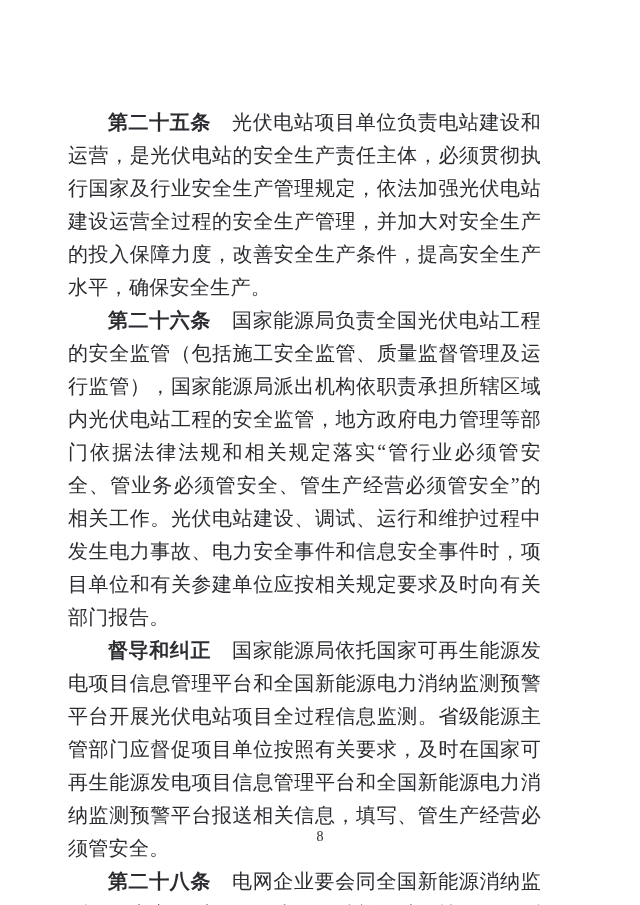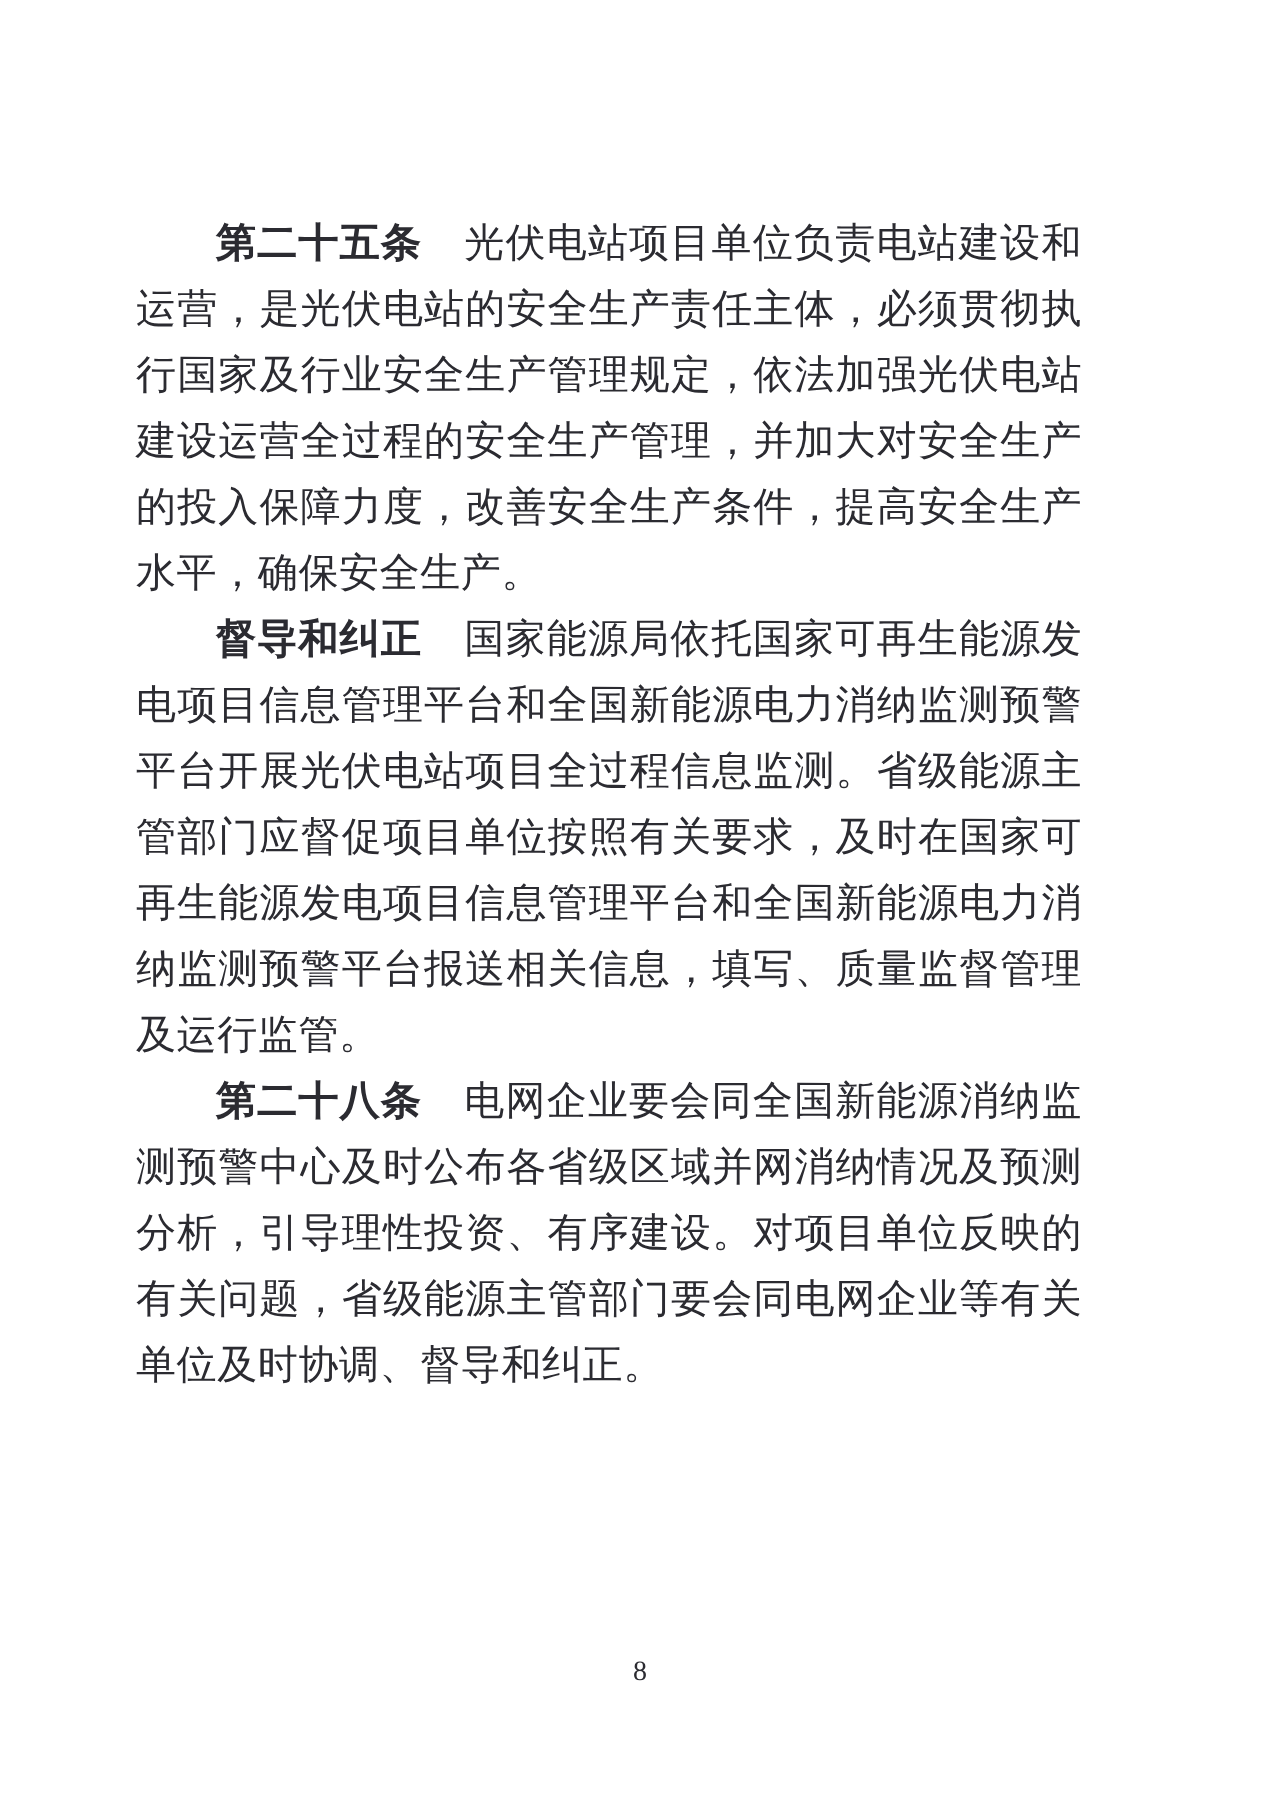--- a/index.html
+++ b/index.html
@@ -47,20 +47,23 @@
   }
 </style>
 </head>
 <body>
 
 <div class="doc-body">
   <p class="para">
     <span class="article-label">第二十五条</span><span class="article-text">光伏电站项目单位负责电站建设和运营，是光伏电站的安全生产责任主体，必须贯彻执行国家及行业安全生产管理规定，依法加强光伏电站建设运营全过程的安全生产管理，并加大对安全生产的投入保障力度，改善安全生产条件，提高安全生产水平，确保安全生产。</span>
   </p>
   <p class="para">
-    <span class="article-label">督导和纠正</span><span class="article-text">国家能源局依托国家可再生能源发电项目信息管理平台和全国新能源电力消纳监测预警平台开展光伏电站项目全过程信息监测。省级能源主管部门应督促项目单位按照有关要求，及时在国家可再生能源发电项目信息管理平台和全国新能源电力消纳监测预警平台报送相关信息，填写、质量监督管理及运行监管。</span>
+    <span class="article-label">第二十六条</span><span class="article-text">国家能源局负责全国光伏电站工程的安全监管（包括施工安全监管、质量监督管理及运行监管），国家能源局派出机构依职责承担所辖区域内光伏电站工程的安全监管，地方政府电力管理等部门依据法律法规和相关规定落实“管行业必须管安全、管业务必须管安全、管生产经营必须管安全”的相关工作。光伏电站建设、调试、运行和维护过程中发生电力事故、电力安全事件和信息安全事件时，项目单位和有关参建单位应按相关规定要求及时向有关部门报告。</span>
+  </p>
+  <p class="para">
+    <span class="article-label">督导和纠正</span><span class="article-text">国家能源局依托国家可再生能源发电项目信息管理平台和全国新能源电力消纳监测预警平台开展光伏电站项目全过程信息监测。省级能源主管部门应督促项目单位按照有关要求，及时在国家可再生能源发电项目信息管理平台和全国新能源电力消纳监测预警平台报送相关信息，填写、管生产经营必须管安全。</span>
   </p>
   <p class="para">
     <span class="article-label">第二十八条</span><span class="article-text">电网企业要会同全国新能源消纳监测预警中心及时公布各省级区域并网消纳情况及预测分析，引导理性投资、有序建设。对项目单位反映的有关问题，省级能源主管部门要会同电网企业等有关单位及时协调、督导和纠正。</span>
   </p>
 </div>
 
 <div class="page-number">8</div>
 
 </body></html>

